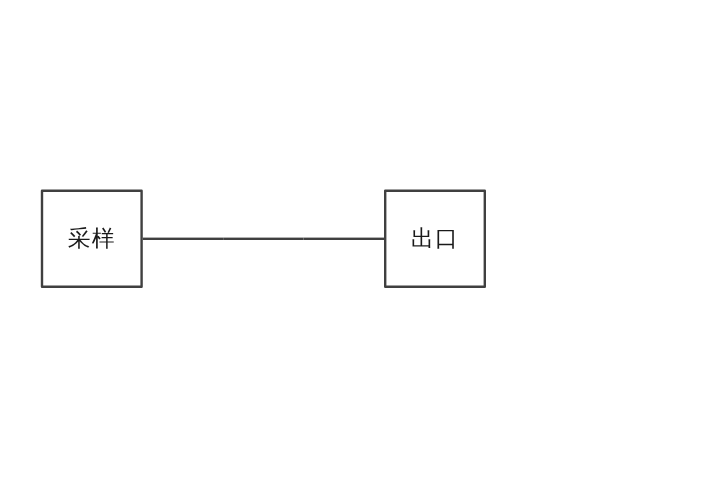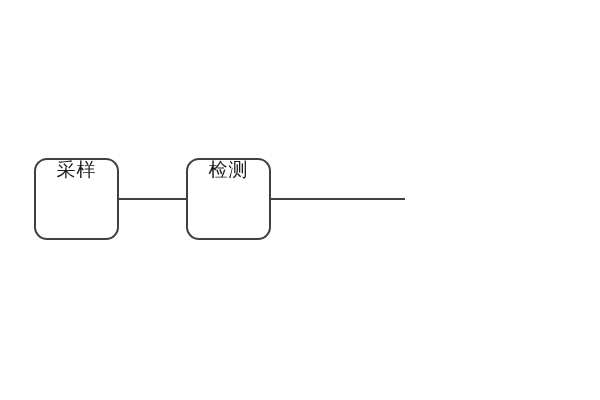--- a/index.html
+++ b/index.html
@@ -27,24 +27,24 @@
     left: 34px;
     top: 158px;
     display: flex;
     flex-direction: row;
     align-items: center;
   }
   .node {
     width: 81px;              
     height: 78px;             
     border: 2px solid #404040;
-    border-radius: 13px;
+    border-radius: 1px;
     background: #ffffff;
     display: flex;
-    align-items: flex-start;
+    align-items: center;
     justify-content: center;
     box-sizing: content-box;
     flex: 0 0 auto;
   }
   .node-label {
     font-size: 19px;
     line-height: 1;
     color: #1a1a1a;
     letter-spacing: 1px;
     white-space: nowrap;
@@ -61,24 +61,24 @@
 
 <div class="canvas">
   <div class="flow-row">
 
     <div class="node">
       <span class="node-label">采样</span>
     </div>
 
     <div class="connector"></div>
 
-    <div class="node">
-      <span class="node-label">检测</span>
-    </div>
 
     <div class="connector"></div>
 
 
     <div class="connector"></div>
 
+    <div class="node">
+      <span class="node-label">出口</span>
+    </div>
 
   </div>
 </div>
 
 </body></html>

